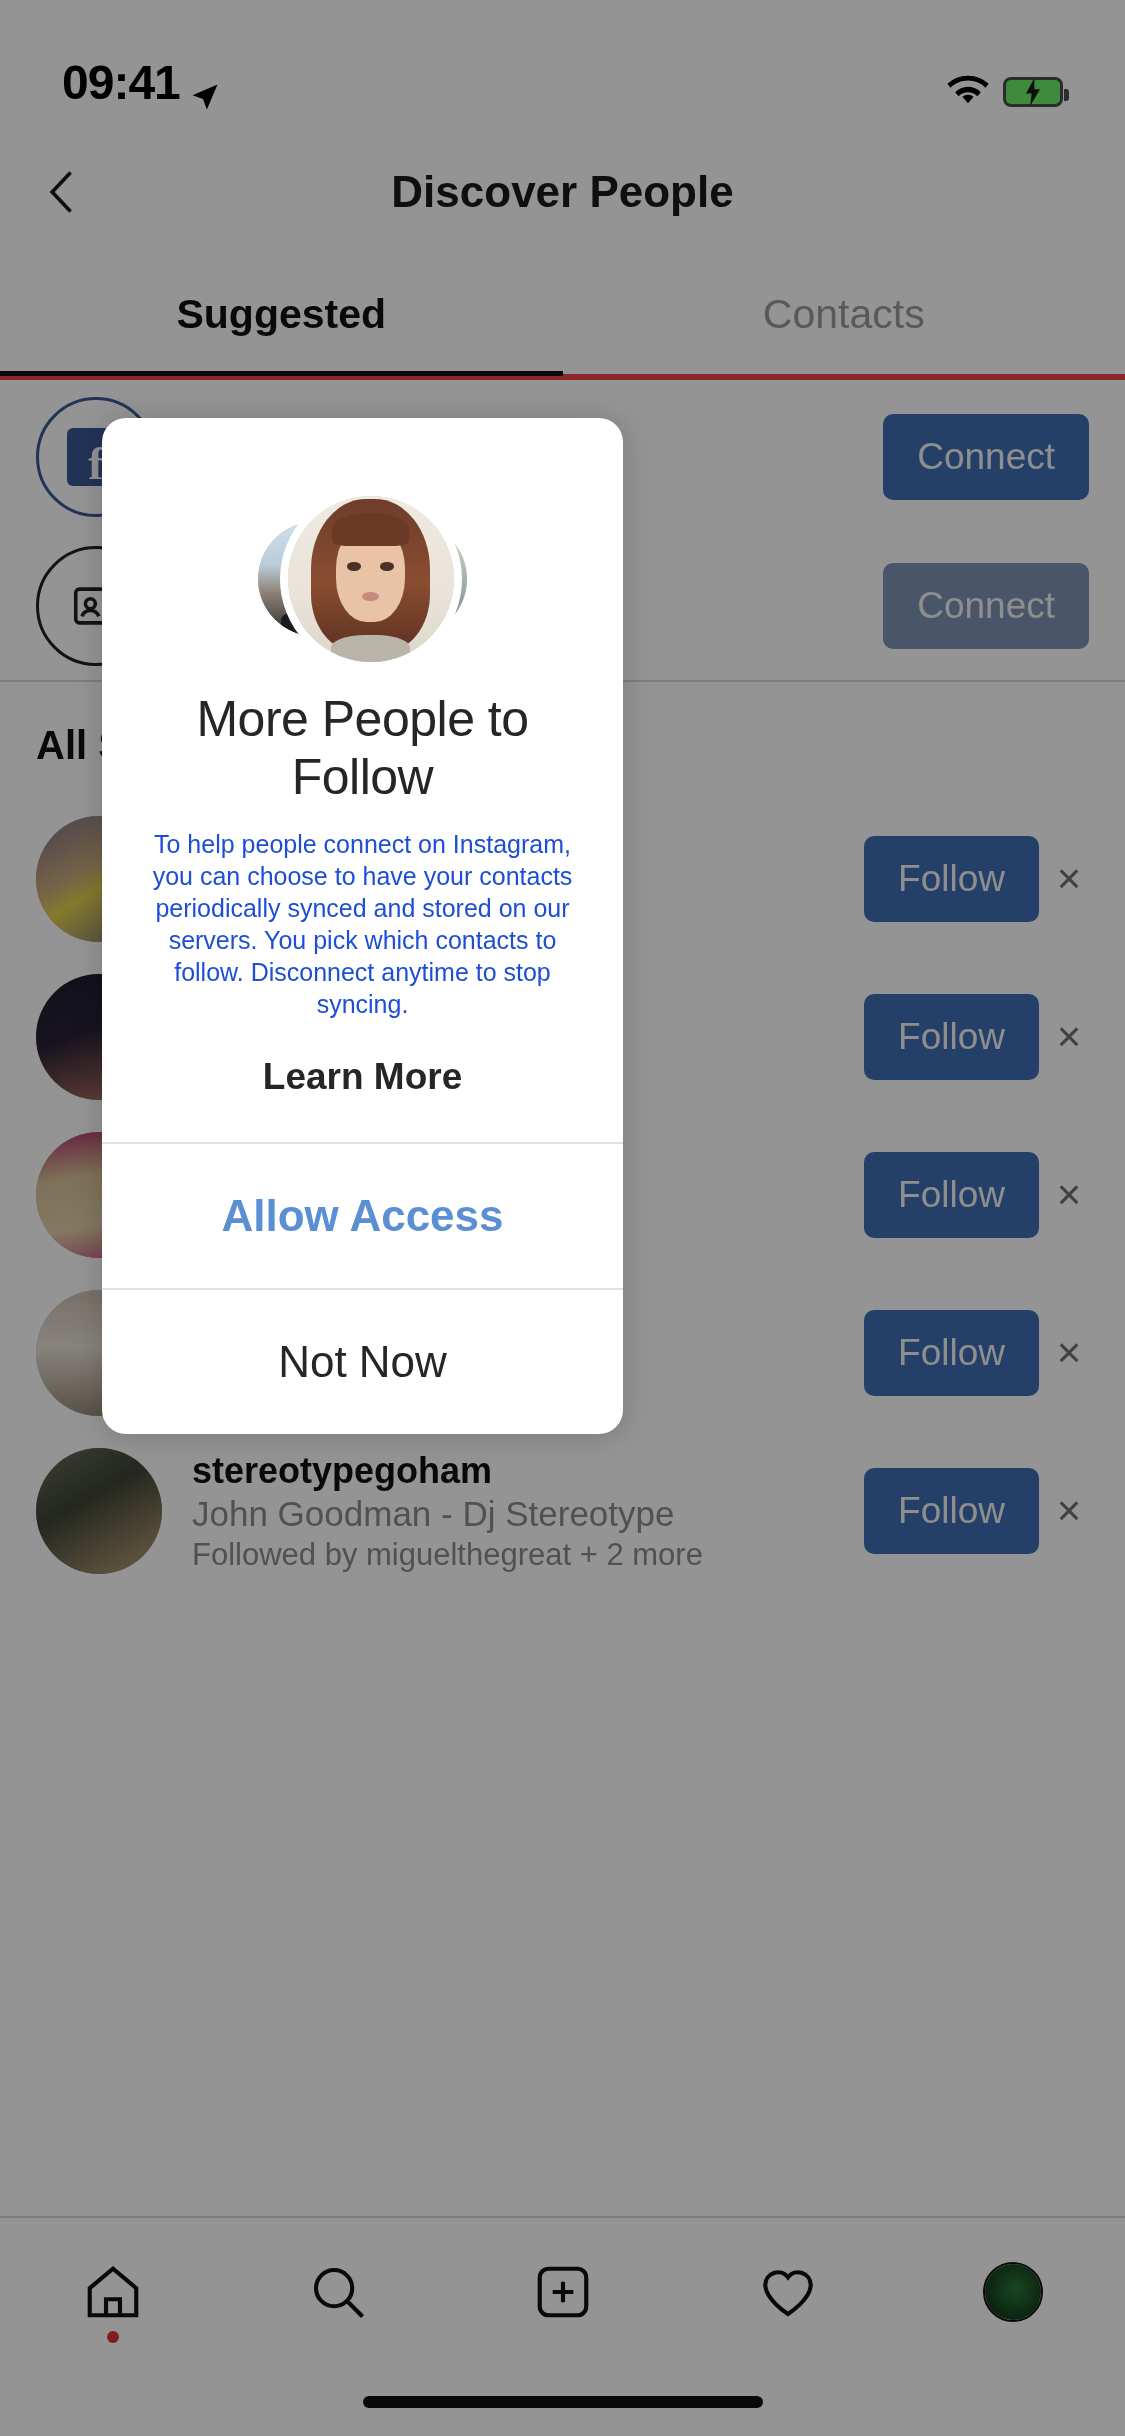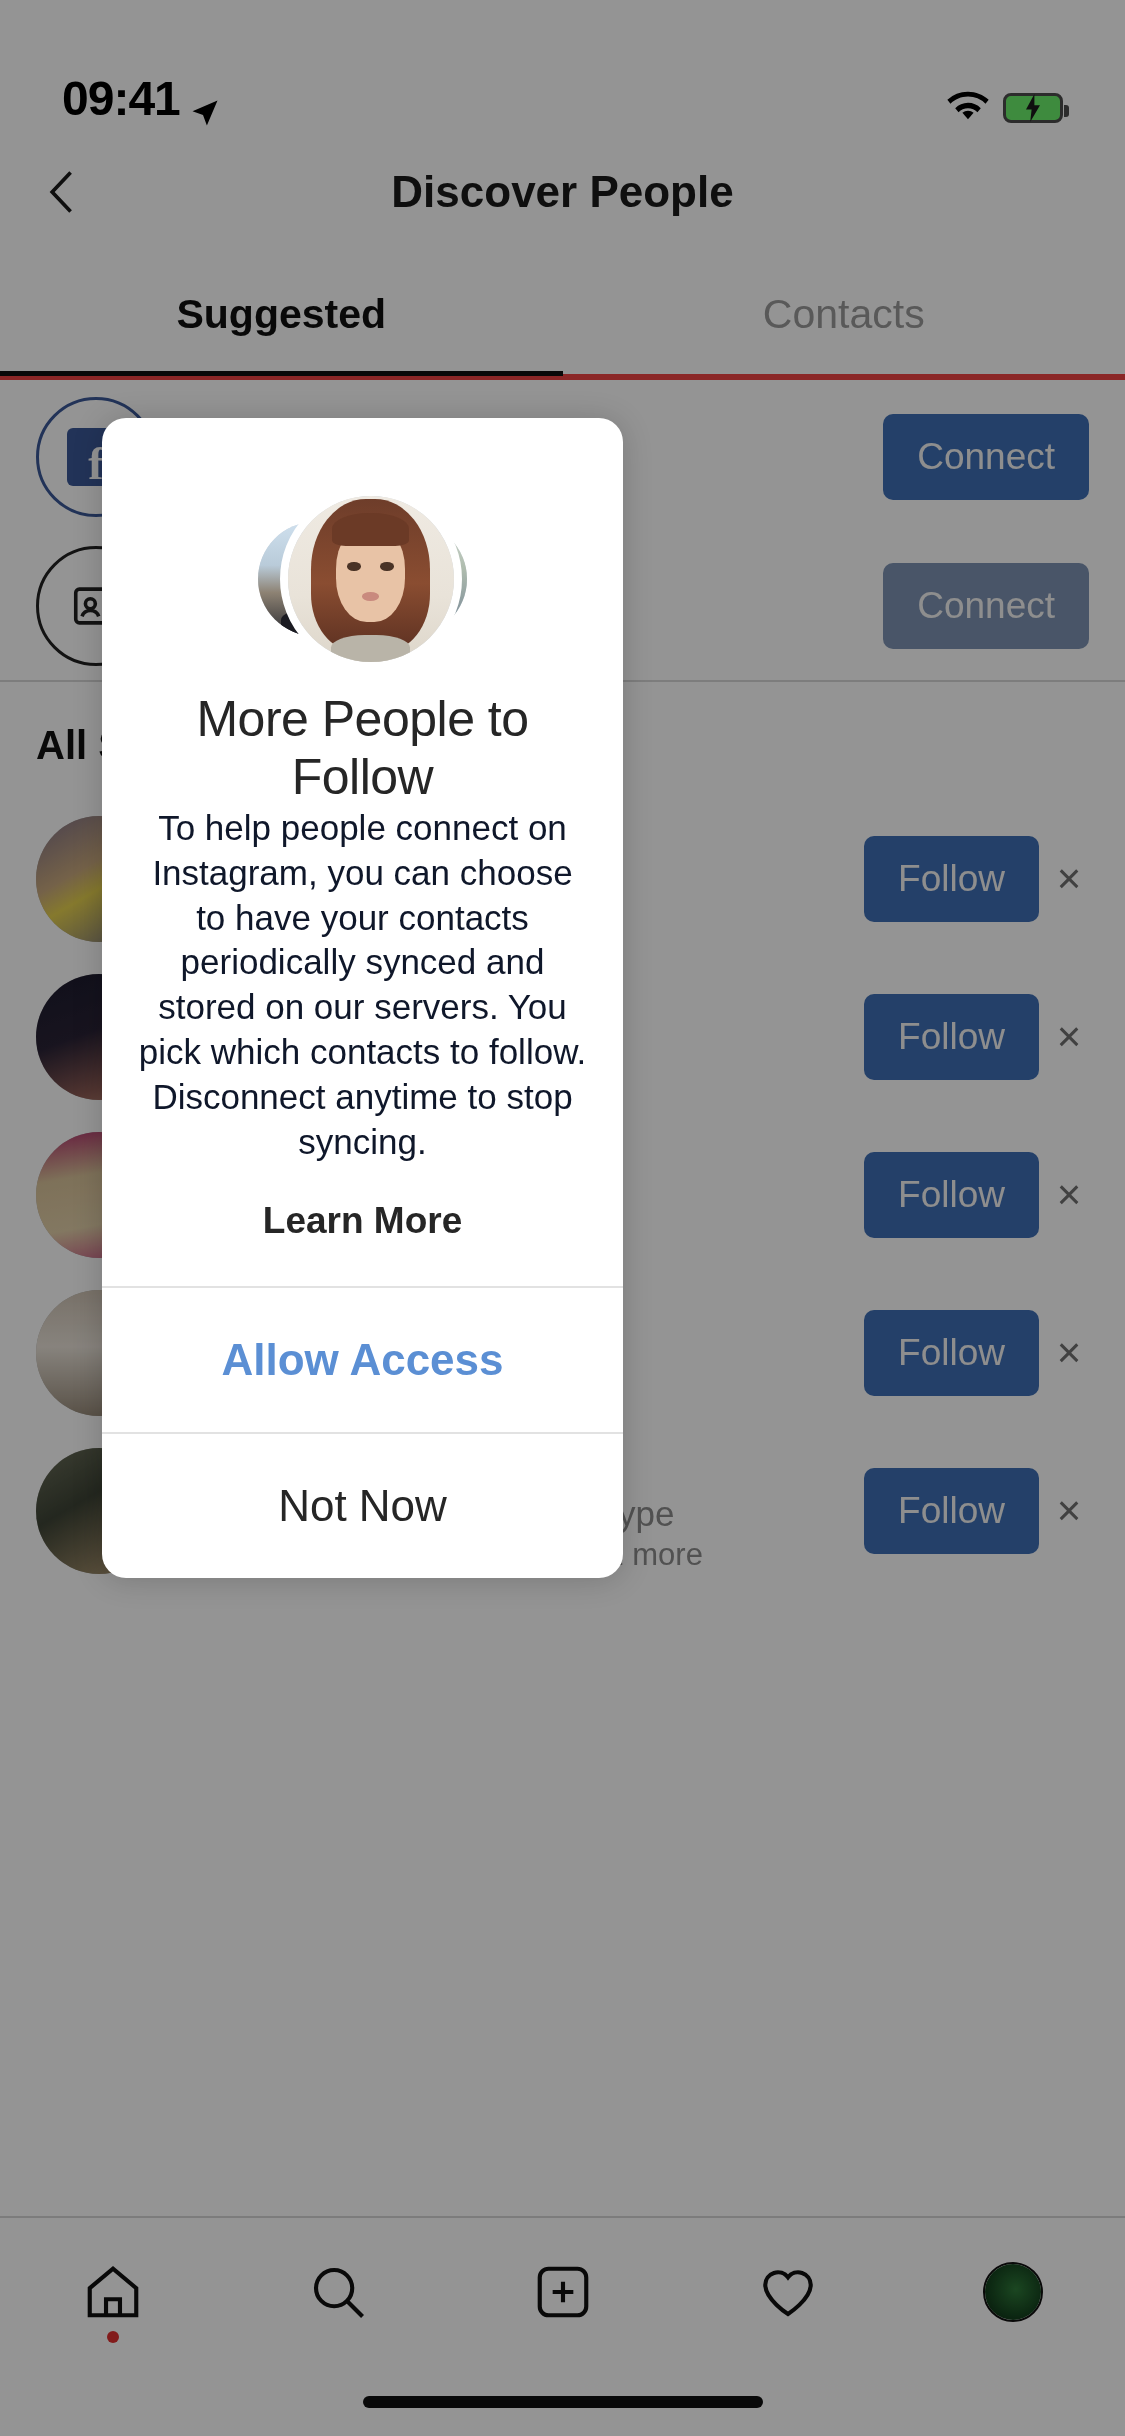--- a/index.html
+++ b/index.html
@@ -22,21 +22,21 @@
     background:#ffffff;
   }
   #dim {
     position:absolute; inset:0;
     background:rgba(0,0,0,0.42);
     z-index:50;
   }
 
   
   .statusbar {
-    position:absolute; top:16px; left:0; width:100%; height:132px;
+    position:absolute; top:0; left:0; width:100%; height:132px;
     display:flex; align-items:flex-end; justify-content:space-between;
     padding:0 62px 22px 62px;
   }
   .sb-time {
     font-size:48px; font-weight:700; color:#000; letter-spacing:-1px;
     display:flex; align-items:center; gap:10px;
   }
   .loc-arrow { display:inline-block; width:30px; height:30px; }
   .sb-right { display:flex; align-items:center; gap:14px; }
   .battery {
@@ -175,21 +175,21 @@
   .av-right { width:114px; height:114px; right:130px; top:44px; z-index:1; }
   .av-center{
     width:166px; height:166px; left:50%; margin-left:-83px; top:10px; z-index:3;
     border:8px solid #fff; box-sizing:content-box;
   }
   .modal-title {
     font-size:50px; color:#262626; margin-top:34px; font-weight:400;
     letter-spacing:-0.5px;
   }
   .modal-desc {
-    font-size:35px; color:#0f172a; line-height:1.28; 
+    font-size:25px; color:#1d4ed8; line-height:1.28; margin-top:22px;
     padding:0 6px;
   }
   .learn-more {
     font-size:37px; color:#262626; font-weight:700; margin-top:36px;
     padding-bottom:44px;
   }
   .modal-btn {
     height:146px; display:flex; align-items:center; justify-content:center;
     font-size:44px; border-top:2px solid #e2e2e2;
   }

